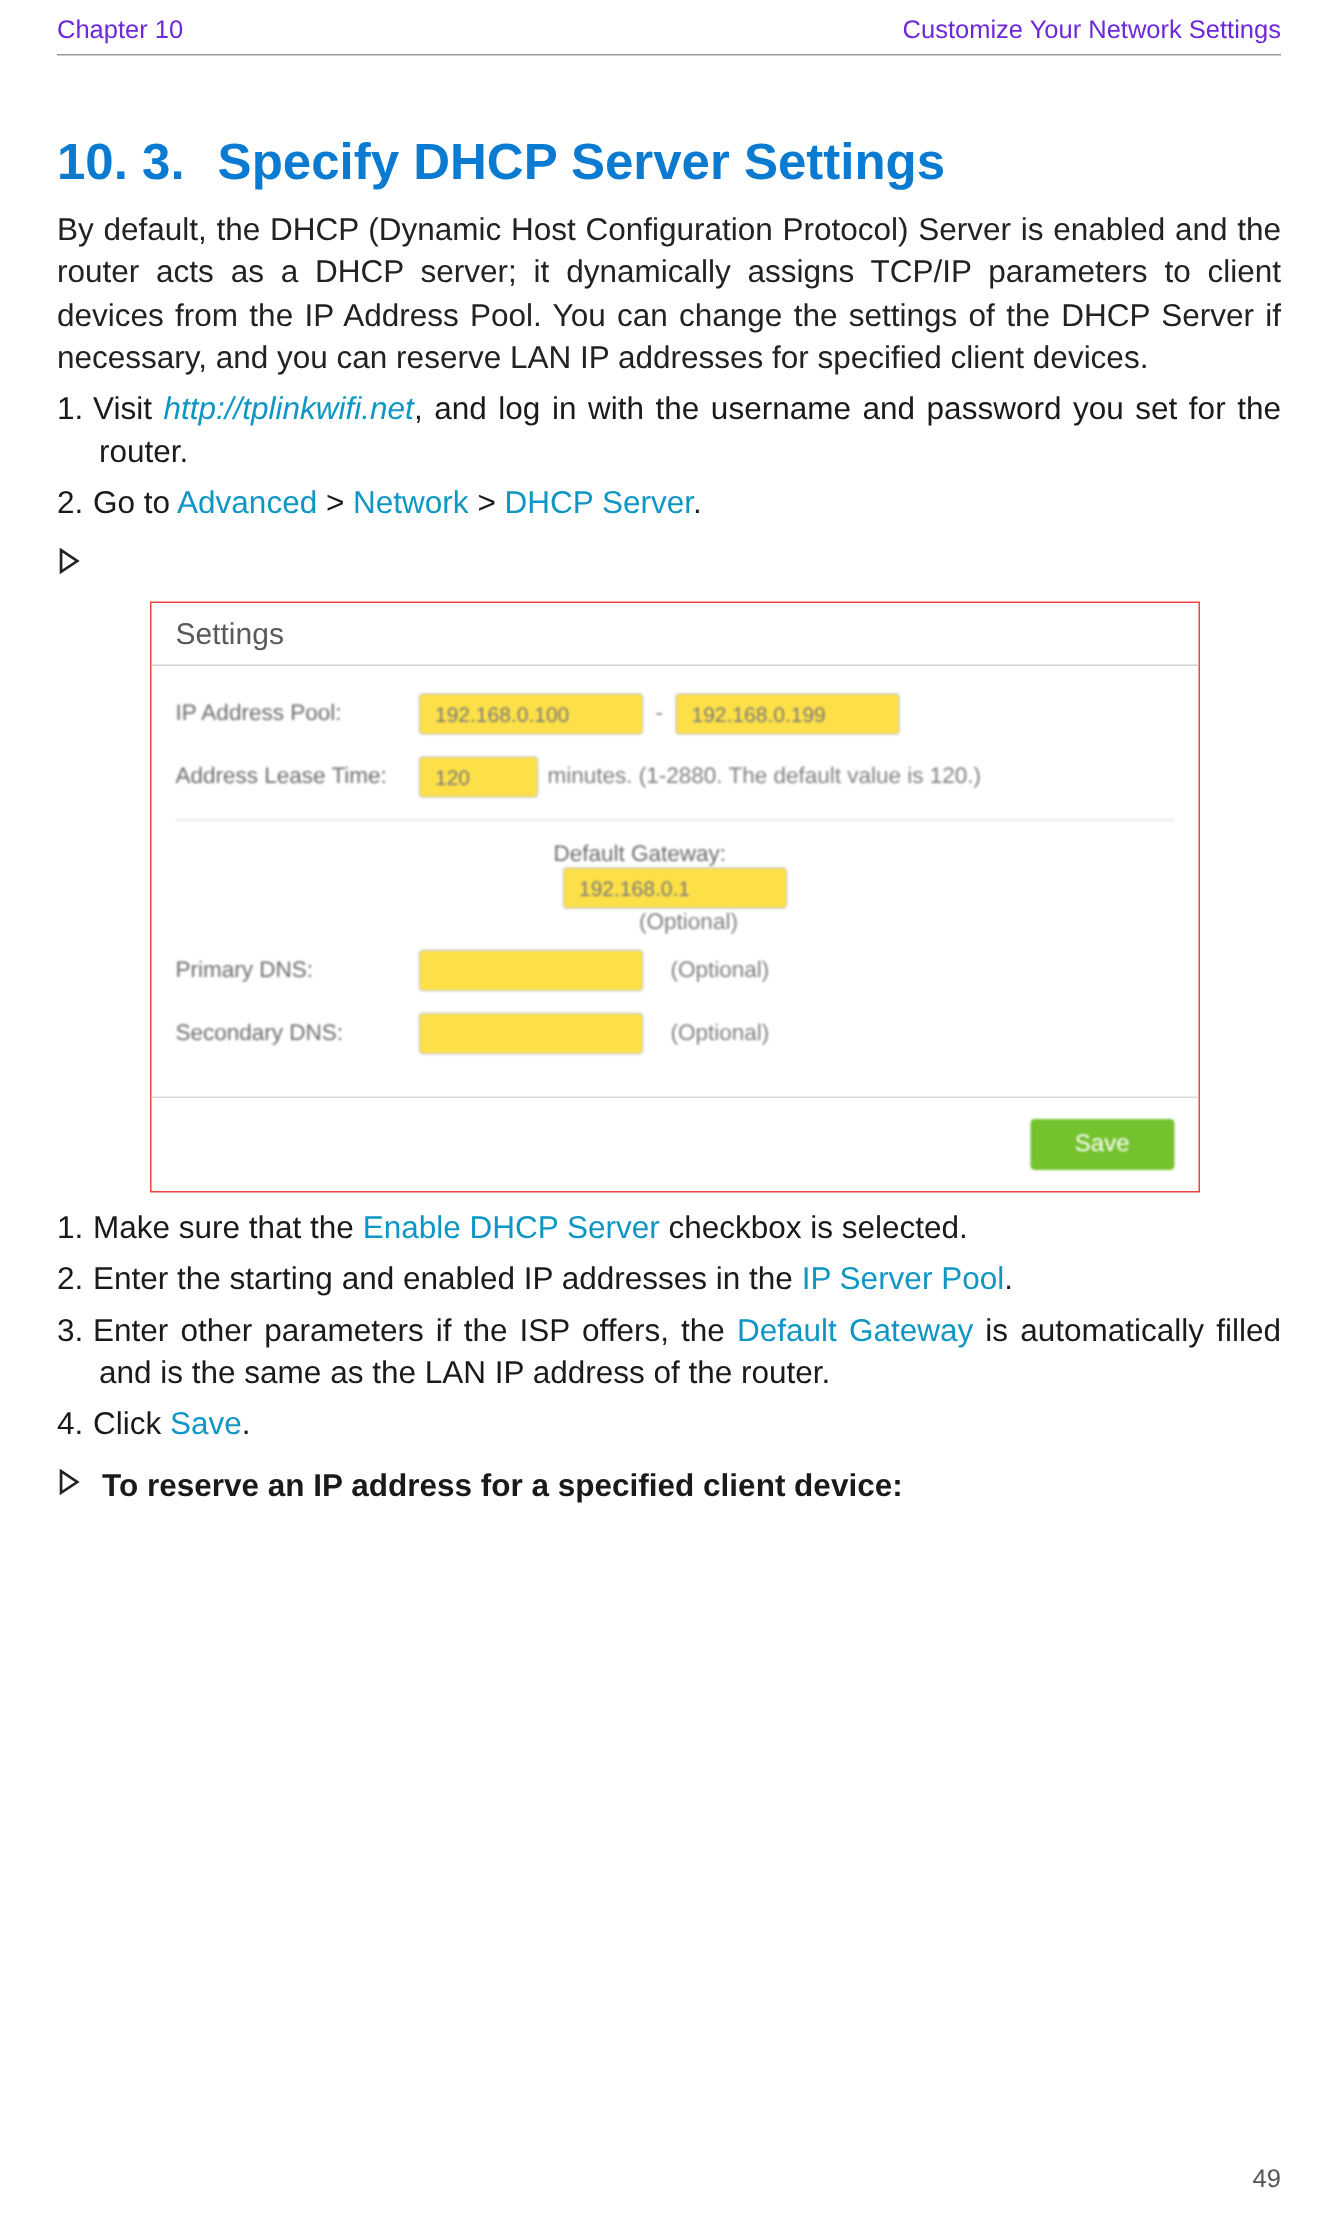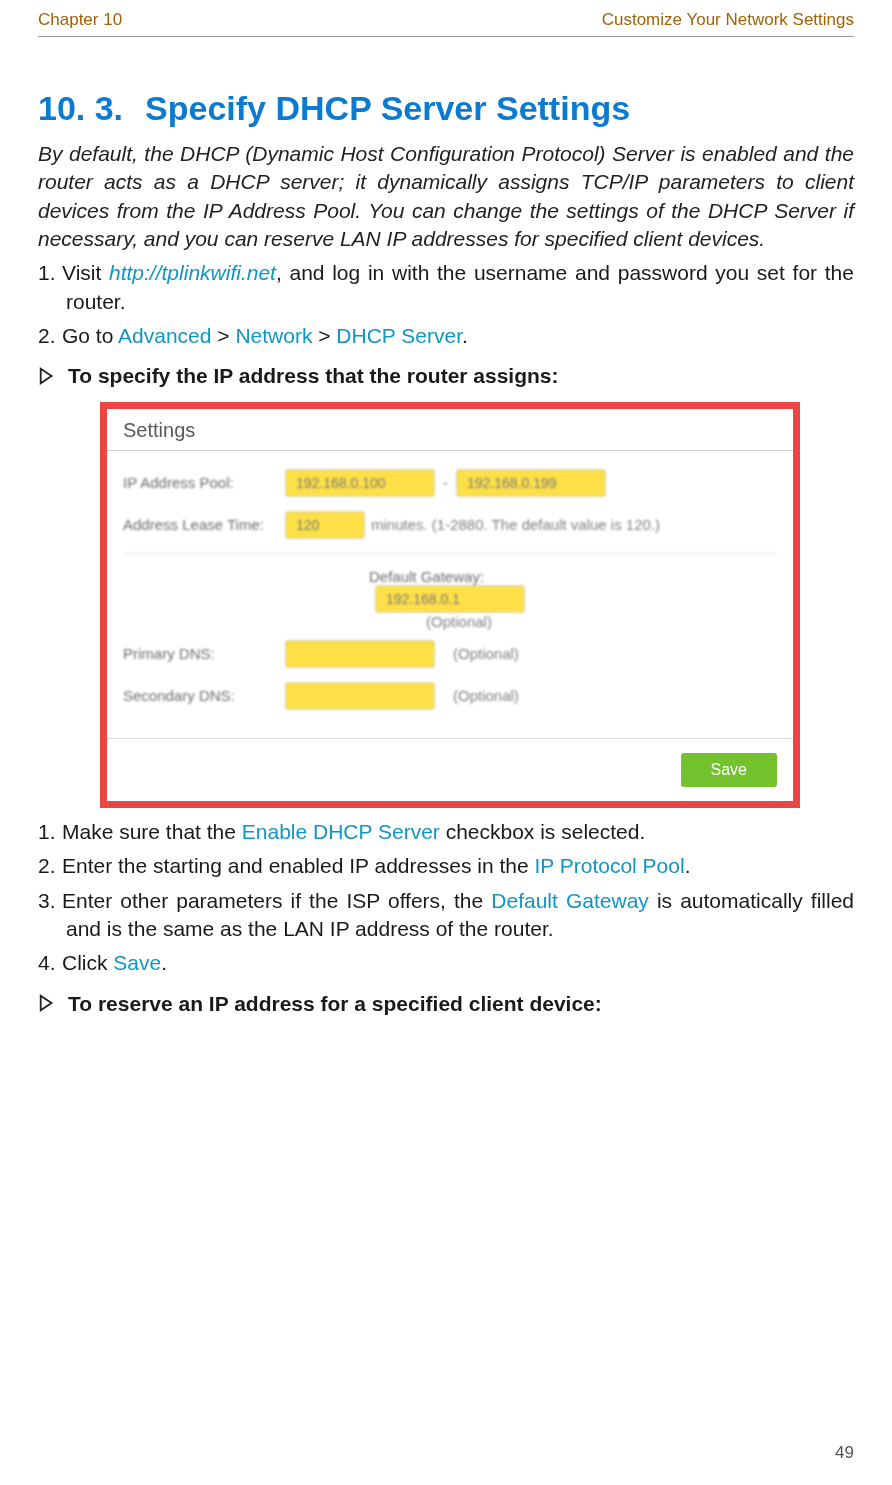--- a/index.html
+++ b/index.html
@@ -16,36 +16,35 @@
     position: relative;
     box-sizing: border-box;
     padding: 0 38px;
   }
   .topbar {
     display: flex;
     justify-content: space-between;
     border-bottom: 1px solid #999;
     padding: 10px 0 6px;
     font-size: 17px;
-    color: #a16207;
+    color: #6d28d9;
   }
   .h1 {
     color: #0a7bd1;
     font-weight: 700;
     font-size: 34px;
     margin-top: 52px;
     margin-bottom: 12px;
   }
   .h1 .num { margin-right: 22px; }
   .body-text {
     font-size: 21px;
     line-height: 1.35;
     color: #222;
     text-align: justify;
-    font-style: italic;
   }
   .ol-item {
     font-size: 21px;
     line-height: 1.35;
     margin-top: 6px;
     padding-left: 28px;
     text-indent: -28px;
     text-align: justify;
   }
   .ol-item .num { display:inline-block; width:24px; text-indent:0; }
@@ -59,21 +58,21 @@
   }
   .chevron {
     display: inline-block;
     margin-right: 12px;
     vertical-align: middle;
   }
   .chevron svg { width: 18px; height: 18px; }
   .screenshot-wrap {
     margin: 6px 0 10px 62px;
     width: 700px;
-    border: 7px solid #ef4444;
+    border: 1px solid #ef4444;
     background: #fff;
     box-sizing: border-box;
   }
   .panel-heading {
     font-size: 20px;
     color: #5a5a5a;
     padding: 10px 16px 8px;
     border-bottom: 1px solid #d0d0d0;
     filter: blur(0.5px);
   }
@@ -181,21 +180,21 @@
 
   <div class="ol-item">
     <span class="num">2.</span><span>Go to </span><span class="teal">Advanced</span><span> &gt; </span><span class="teal">Network</span><span> &gt; </span><span class="teal">DHCP Server</span><span>.</span>
   </div>
 
   <div class="chevron-line">
     <span class="chevron">
       <svg viewBox="0 0 20 20">
           <path d="M3 2 L15 10 L3 18 Z" fill="none" stroke="#222" stroke-width="2"></path>
         </svg>
-    </span><span>To specify the IP address that the router assigns:</span>
+    </span>
   </div>
 
   <div class="screenshot-wrap">
     <div class="panel-heading">Settings</div>
     <div class="inner">
 
 
       <div class="form-row">
         <div class="form-label">IP Address Pool:</div>
         <div class="finput">192.168.0.100</div>
@@ -230,21 +229,21 @@
     </div>
     <div class="save-row">
       <span class="save-btn">Save</span>
     </div>
   </div>
 
   <div class="ol-item">
     <span class="num">1.</span><span>Make sure that the </span><span class="teal">Enable DHCP Server</span><span> checkbox is selected.</span>
   </div>
   <div class="ol-item">
-    <span class="num">2.</span><span>Enter the starting and enabled IP addresses in the </span><span class="teal">IP Protocol Pool</span><span>.</span>
+    <span class="num">2.</span><span>Enter the starting and enabled IP addresses in the </span><span class="teal">IP Server Pool</span><span>.</span>
   </div>
   <div class="ol-item">
     <span class="num">3.</span><span>Enter other parameters if the ISP offers, the </span><span class="teal">Default Gateway</span><span> is automatically filled and is the same as the LAN IP address of the router.</span>
   </div>
   <div class="ol-item">
     <span class="num">4.</span><span>Click </span><span class="teal">Save</span><span>.</span>
   </div>
 
   <div class="chevron-line">
     <span class="chevron">

